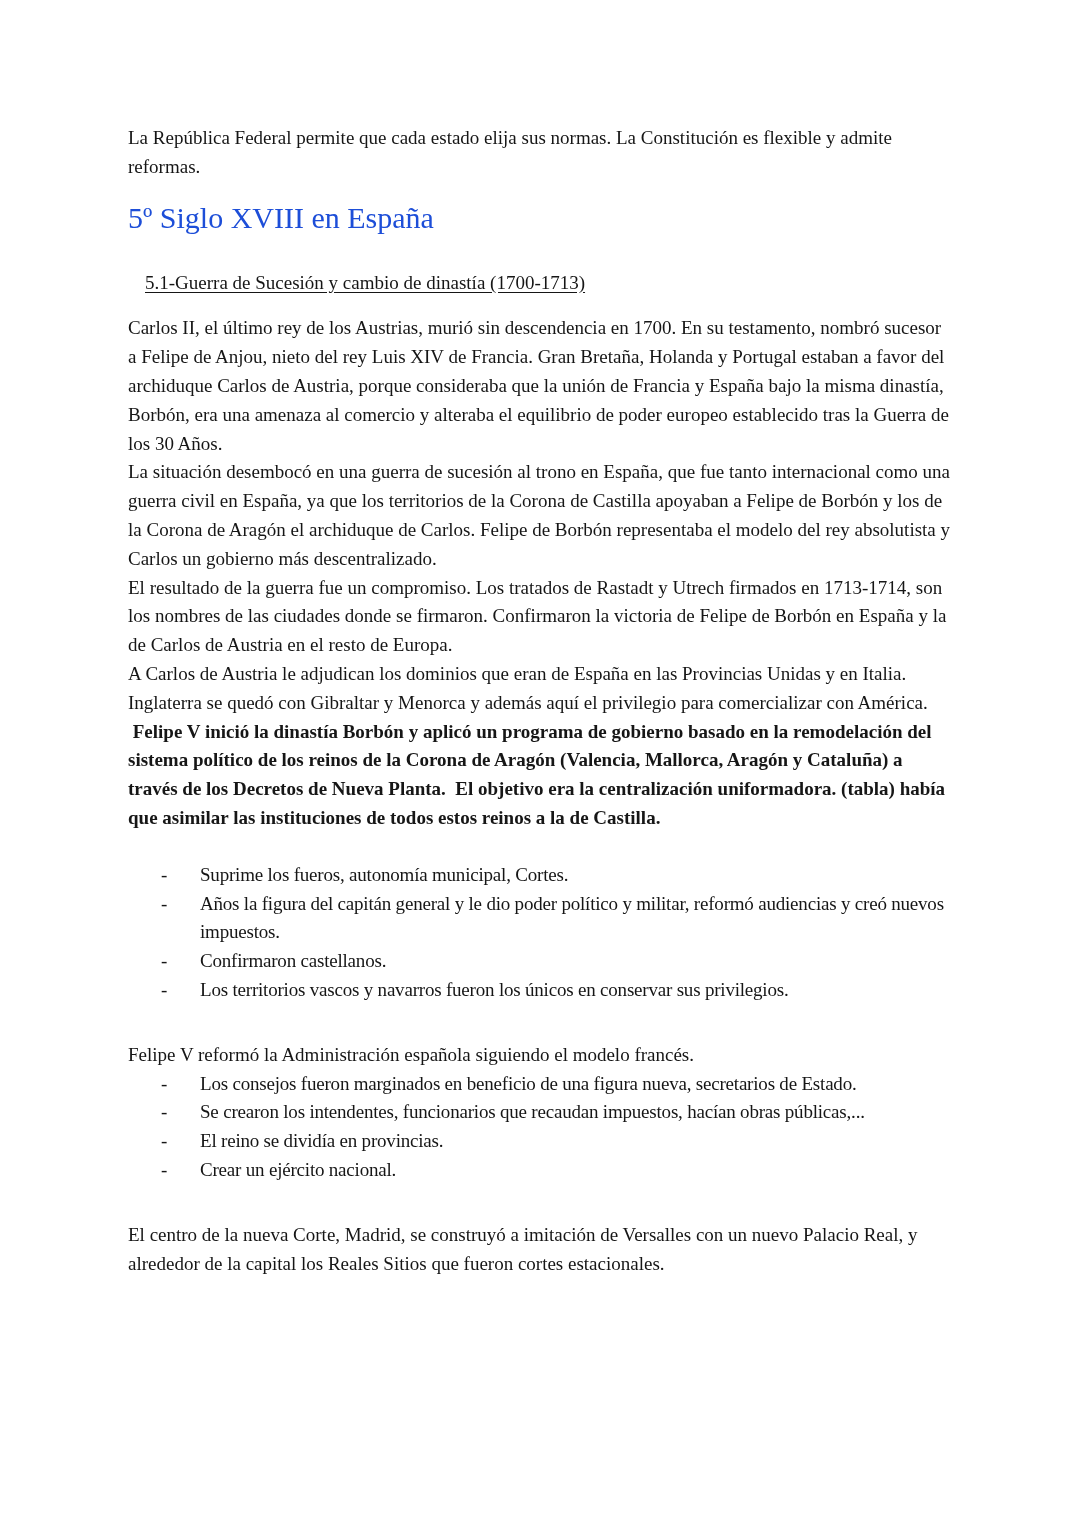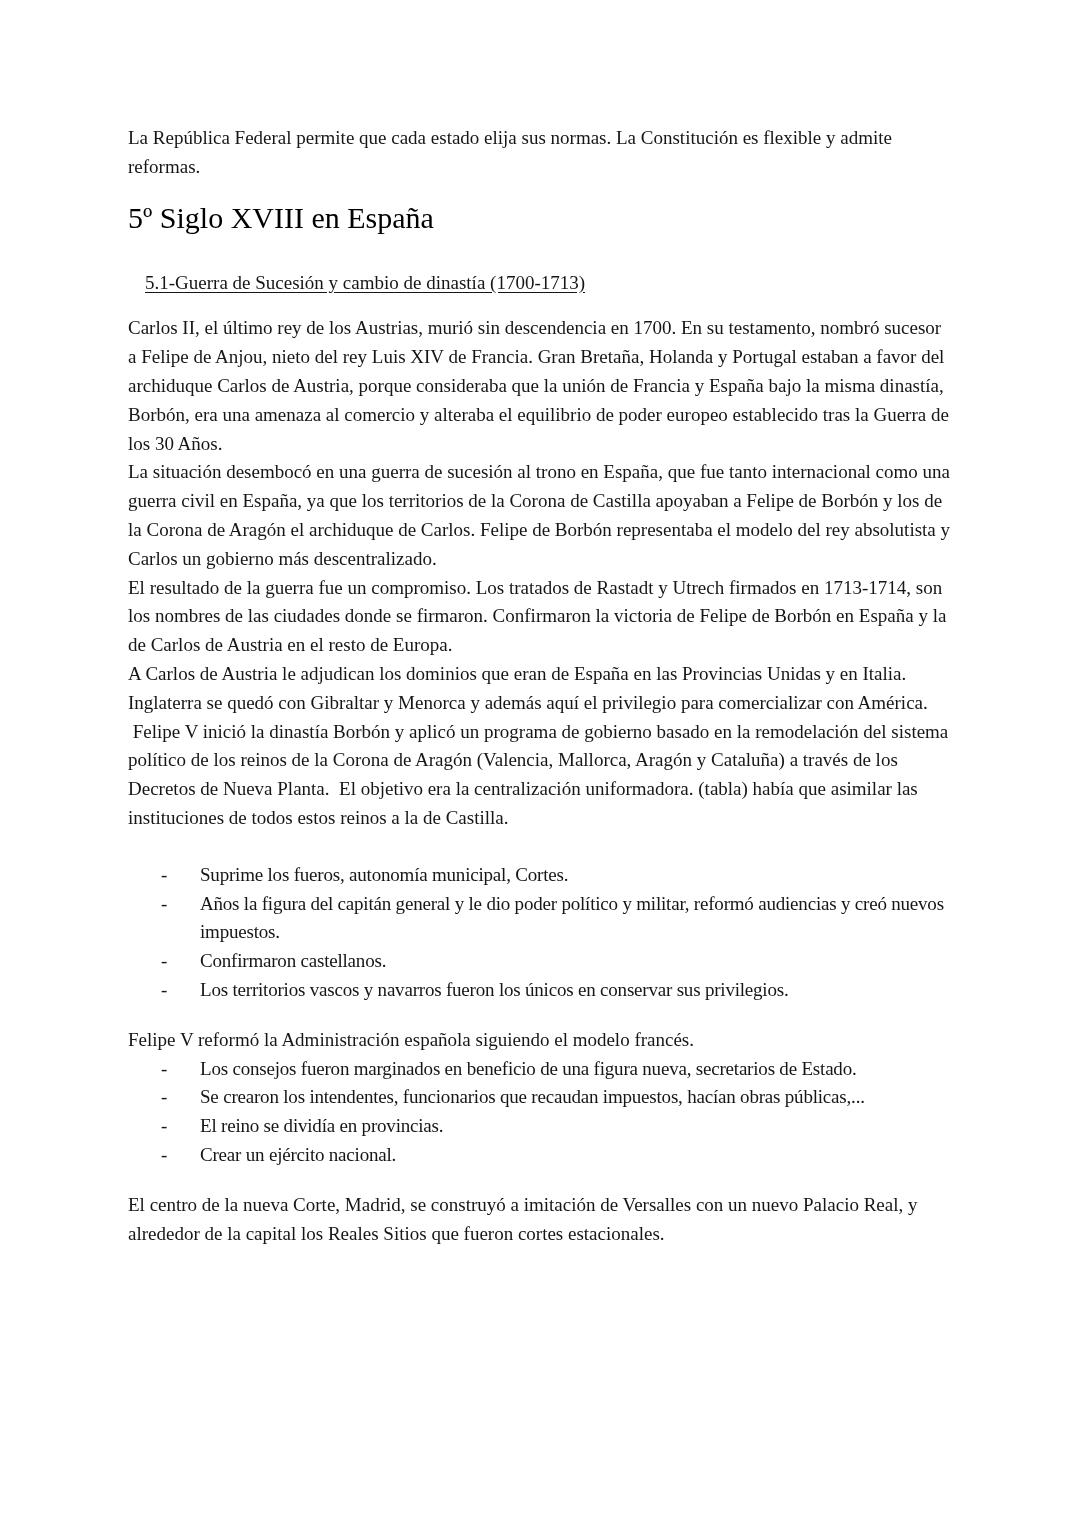--- a/index.html
+++ b/index.html
@@ -26,36 +26,37 @@
   }
   p {
     margin: 0;
     padding: 0;
   }
   .main-heading {
     font-size: 30px;
     line-height: 36px;
     font-weight: 400;
     margin: 18px 0 33px 0;
-    color: #000000;
+    color: #1d4ed8;
   }
   .section-heading {
     font-size: 19px;
     line-height: 28.8px;
     font-weight: 400;
     text-decoration: underline;
     text-underline-offset: 3px;
     white-space: pre-wrap;
     margin: 17px;
   }
   .section-heading.gap-above {
     margin-top: 29px;
   }
   .prewrap {
     white-space: pre-wrap;
+    font-weight: bold;
   }
   .bullet-list {
     margin: 28px 0 0 0;
     padding: 0;
     list-style: none;
   }
   .bullet-list.no-gap {
     margin-top: 0;
   }
   .bullet-item {
@@ -65,21 +66,21 @@
   .bullet-dash {
     flex: 0 0 72px;
     box-sizing: border-box;
     padding-left: 33px;
   }
   .bullet-text {
     flex: 1 1 auto;
     letter-spacing: -0.2px;
   }
   .para-gap-above {
-    margin-top: 21px;
+    margin-top: 36px;
     font-family: Liberation Serif, serif;
   }
 </style>
 </head>
 <body>
 
 <div class="page">
   <div class="content">
 
     <p>La República Federal permite que cada estado elija sus normas. La Constitución es flexible y admite reformas.</p>

